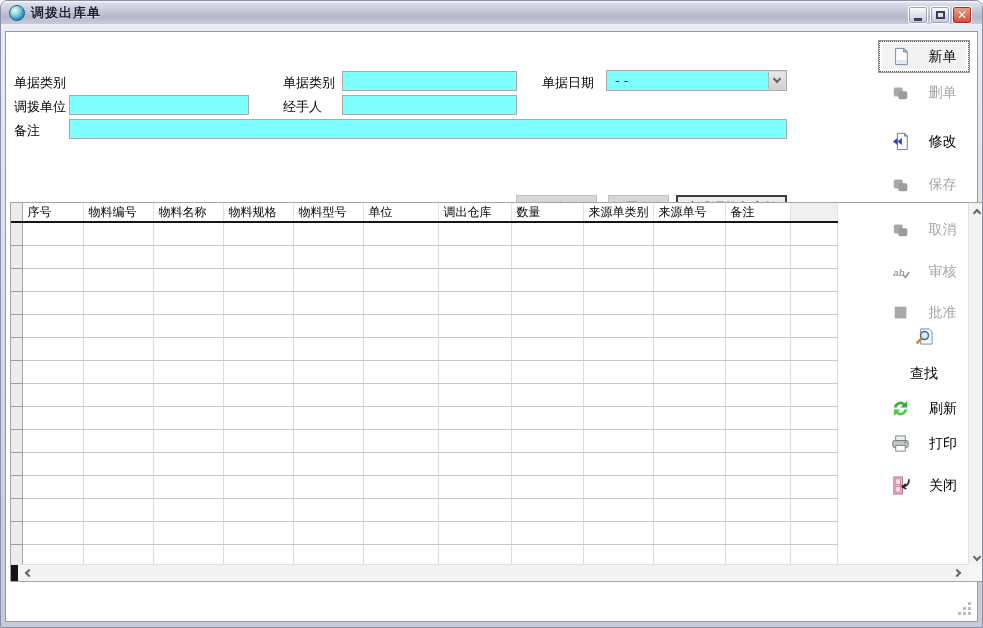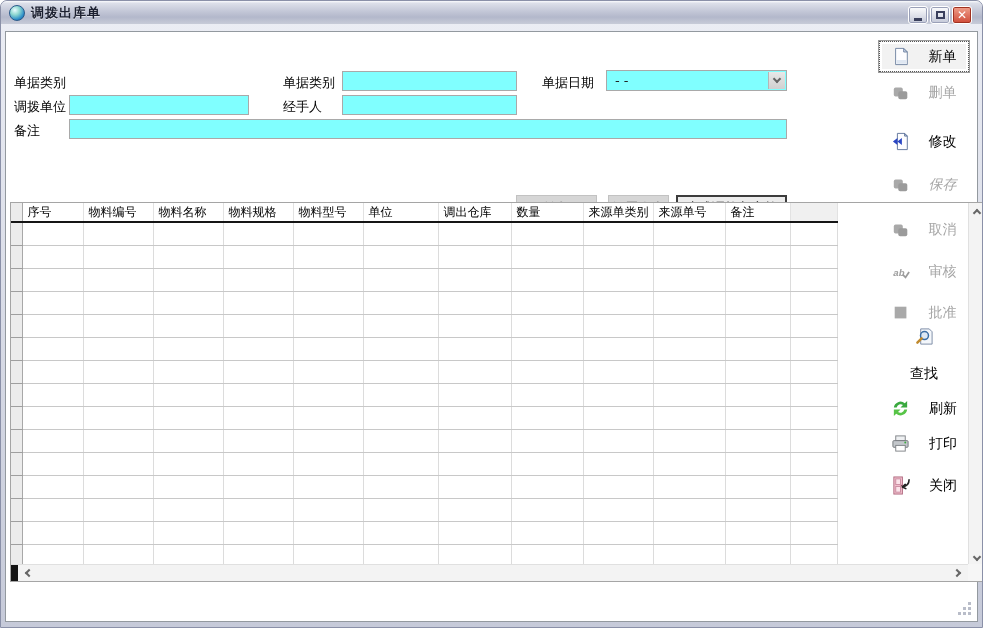--- a/index.html
+++ b/index.html
@@ -450,21 +450,21 @@
   </div>
   <div class="side-btn" style="top:127px;">
     <svg width="18" height="19" viewBox="0 0 20 20">
         <path d="M6 1 h8 l3 3 v15 H6 Z" fill="#fdfdff" stroke="#5a6f97"></path>
         <path d="M14 1 l3 3 h-3 Z" fill="#c9d6ea" stroke="#5a6f97"></path>
         <path d="M1 10 l5 -4 v8 Z" fill="#2a46c4"></path>
         <path d="M6 10 l5 -4 v8 Z" fill="#2a46c4"></path>
       </svg>
     <span>修改</span>
   </div>
-  <div class="side-btn disabled" style="top:170px;font-style:italic;">
+  <div class="side-btn disabled" style="top:170px;">
     <svg width="18" height="18" viewBox="0 0 20 20">
         <rect x="2" y="4" width="10" height="10" rx="2" fill="#a9a9a9"></rect>
         <rect x="7" y="8" width="10" height="9" rx="2" fill="#9b9b9b"></rect>
       </svg>
     <span>保存</span>
   </div>
   <div class="side-btn disabled" style="top:215px;">
     <svg width="18" height="18" viewBox="0 0 20 20">
         <rect x="2" y="4" width="10" height="10" rx="2" fill="#a9a9a9"></rect>
         <rect x="7" y="8" width="10" height="9" rx="2" fill="#9b9b9b"></rect>

